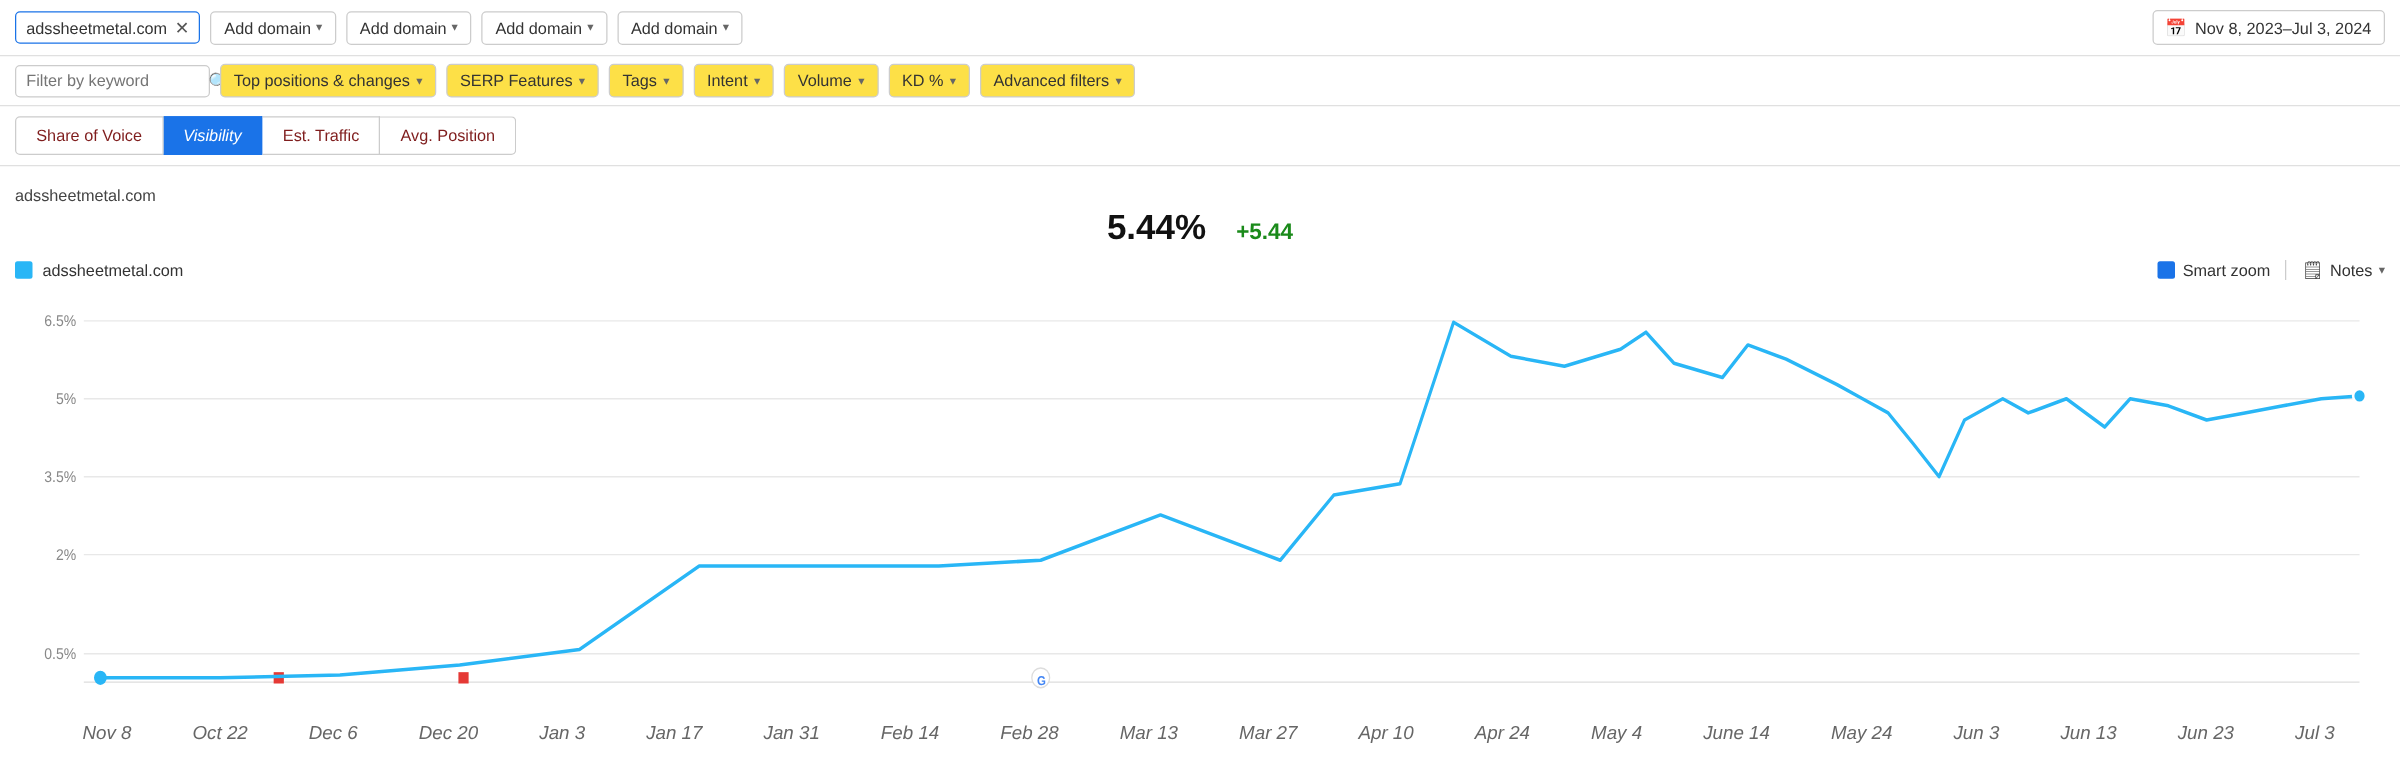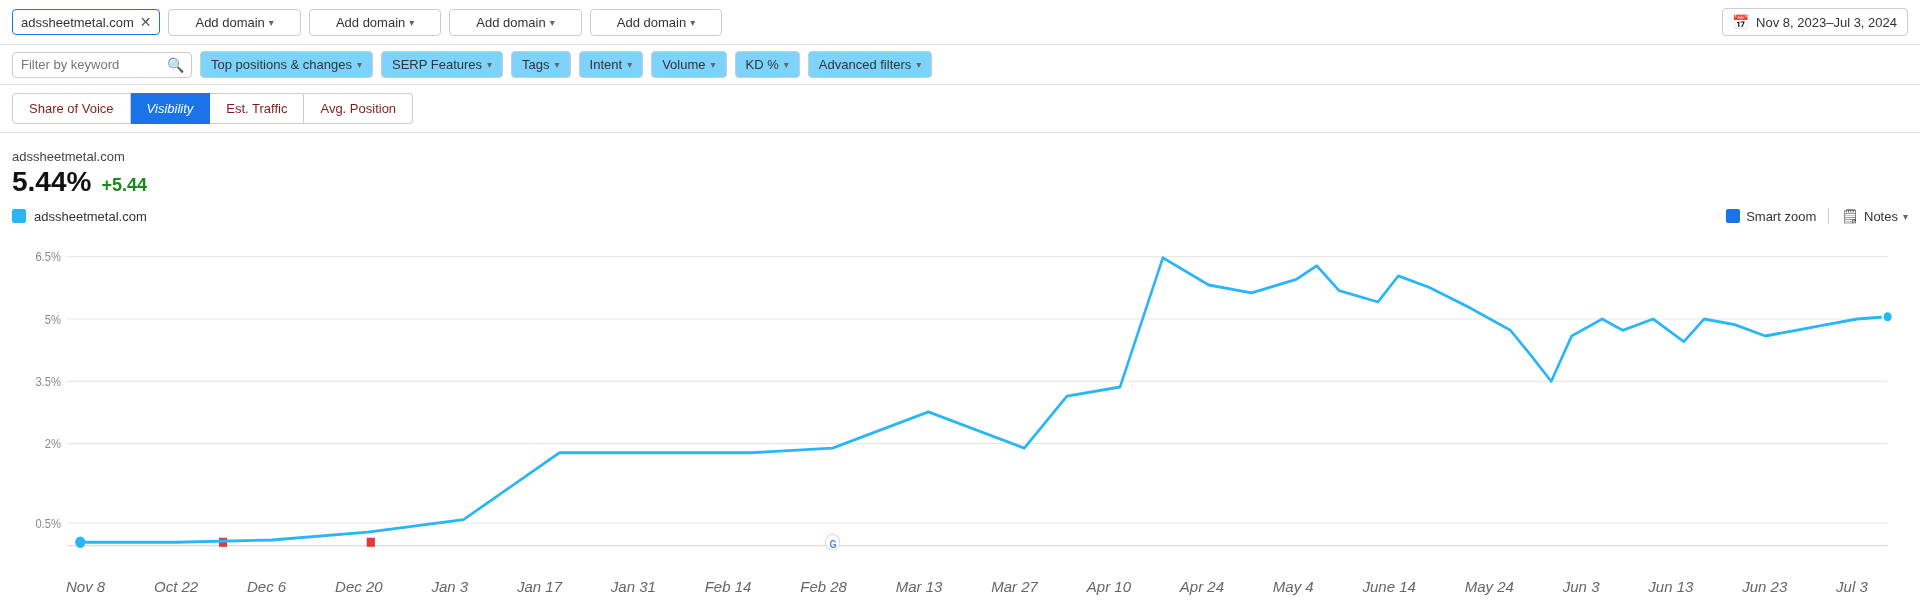--- a/index.html
+++ b/index.html
@@ -10,61 +10,61 @@
       gap: 8px; justify-content: space-between;
     }
     .top-bar-left { display: flex; align-items: center; gap: 8px; }
     .domain-tag {
       display: flex; align-items: center; border: 1.5px solid #1a73e8; border-radius: 4px;
       padding: 4px 8px; background: #fff; font-size: 13px; gap: 6px;
     }
     .domain-tag .close-x { color: #555; cursor: pointer; font-size: 14px; }
     .add-domain-btn {
       display: flex; align-items: center; gap: 4px; border: 1px solid #ccc; border-radius: 4px;
-      padding: 5px 26px; background: #fff; cursor: pointer; font-size: 13px; color: #333;
+      padding: 5px 10px; background: #fff; cursor: pointer; font-size: 13px; color: #333;
     }
     .chevron { font-size: 10px; color: #666; }
     .date-range {
       display: flex; align-items: center; gap: 6px; border: 1px solid #ccc; border-radius: 4px;
       padding: 5px 10px; font-size: 13px; cursor: pointer;
     }
     .calendar-icon { font-size: 14px; color: #555; }
 
     .filter-bar {
       display: flex; align-items: center; padding: 6px 12px; border-bottom: 1px solid #e0e0e0;
       gap: 8px;
     }
     .keyword-filter {
       display: flex; border: 1px solid #ccc; border-radius: 4px;
-      padding: 4px 8px; gap: 6px; width: 180px;
+      padding: 4px 8px; gap: 6px; width: 156px;
     }
     .keyword-filter input {
       border: none; outline: none; font-size: 13px; width: 140px; color: #333;
     }
     .search-icon { color: #666; font-size: 14px; cursor: pointer; }
     .filter-btn {
       display: flex; align-items: center; gap: 5px; border: 1px solid #ccc; border-radius: 4px;
-      padding: 5px 10px; background: #7dd3fc; cursor: pointer; font-size: 13px; color: #333;
+      padding: 5px 10px; background: #fde047; cursor: pointer; font-size: 13px; color: #333;
     }
 
     .tabs-bar {
       display: flex; align-items: center; padding: 8px 12px; gap: 0; border-bottom: 1px solid #e0e0e0;
     }
     .tab-btn {
       padding: 7px 16px; border: 1px solid #ccc; background: #fff; cursor: pointer;
       font-size: 13px; color: #7f1d1d;
     }
     .tab-btn:first-child { border-radius: 4px 0 0 4px; }
     .tab-btn:last-child { border-radius: 0 4px 4px 0; }
     .tab-btn + .tab-btn { border-left: none; }
     .tab-btn.active { background: #1a73e8; color: #fff; border-color: #1a73e8; font-style: italic; }
 
     .chart-section { padding: 16px 12px 0 12px; }
     .metric-label { font-size: 13px; color: #444; margin-bottom: 2px; }
-    .metric-value { font-size: 28px; font-weight: bold; color: #111; display: flex; align-items: baseline; gap: 10px; }
+    .metric-value { font-size: 28px; font-weight: bold; color: #111; display: flex; align-items: baseline; gap: 24px; justify-content: center; }
     .metric-change { font-size: 18px; color: #1a8a1a; }
 
     .chart-legend {
       display: flex; align-items: center; justify-content: space-between;
       padding: 10px 0 6px 0;
     }
     .legend-left { display: flex; align-items: center; gap: 8px; }
     .legend-checkbox {
       width: 14px; height: 14px; background: #29b6f6; border: none; border-radius: 2px;
       display: inline-block;

